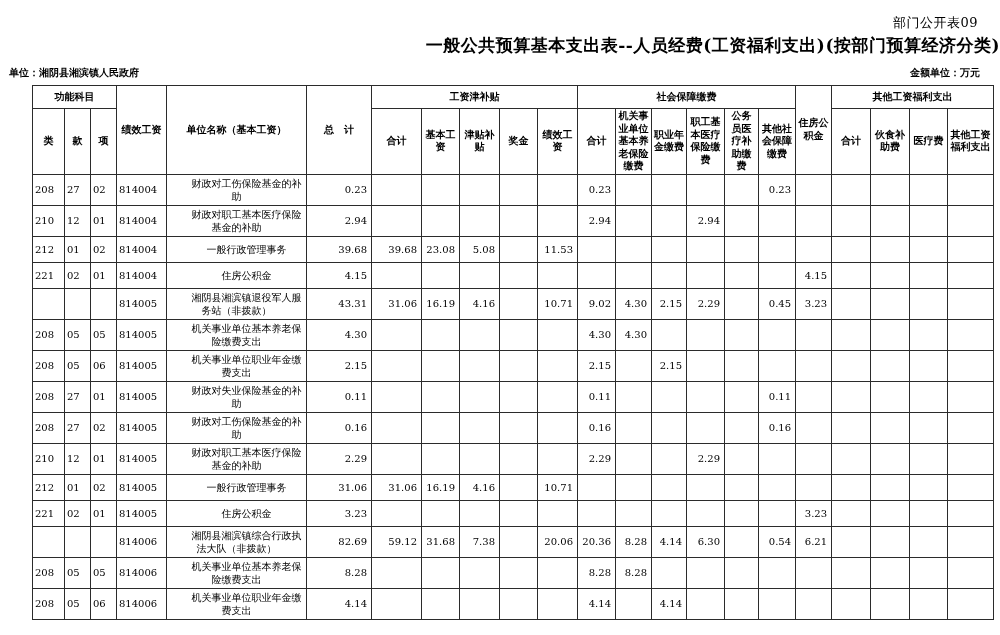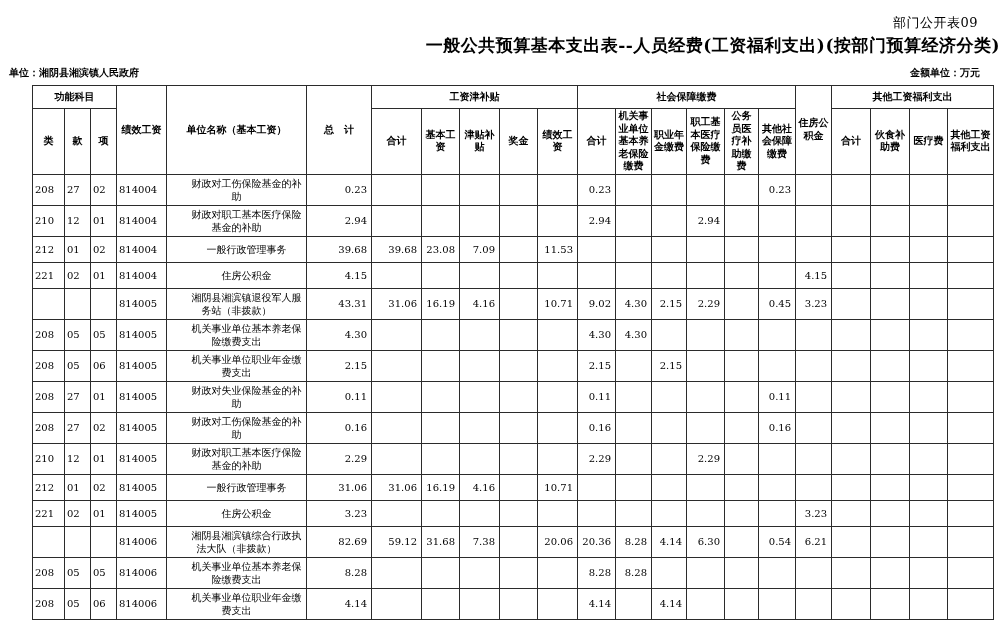--- a/index.html
+++ b/index.html
@@ -191,21 +191,21 @@
       </tr>
       <tr>
         <td class="c">212</td>
         <td class="c">01</td>
         <td class="c">02</td>
         <td class="c">814004</td>
         <td class="name">一般行政管理事务</td>
         <td class="num">39.68</td>
         <td class="num">39.68</td>
         <td class="num">23.08</td>
-        <td class="num">7.09</td>
+        <td class="num">5.08</td>
         <td class="num"></td>
         <td class="num">11.53</td>
         <td class="num"></td>
         <td class="num"></td>
         <td class="num"></td>
         <td class="num"></td>
         <td class="num"></td>
         <td class="num"></td>
         <td class="num"></td>
         <td class="num"></td>

